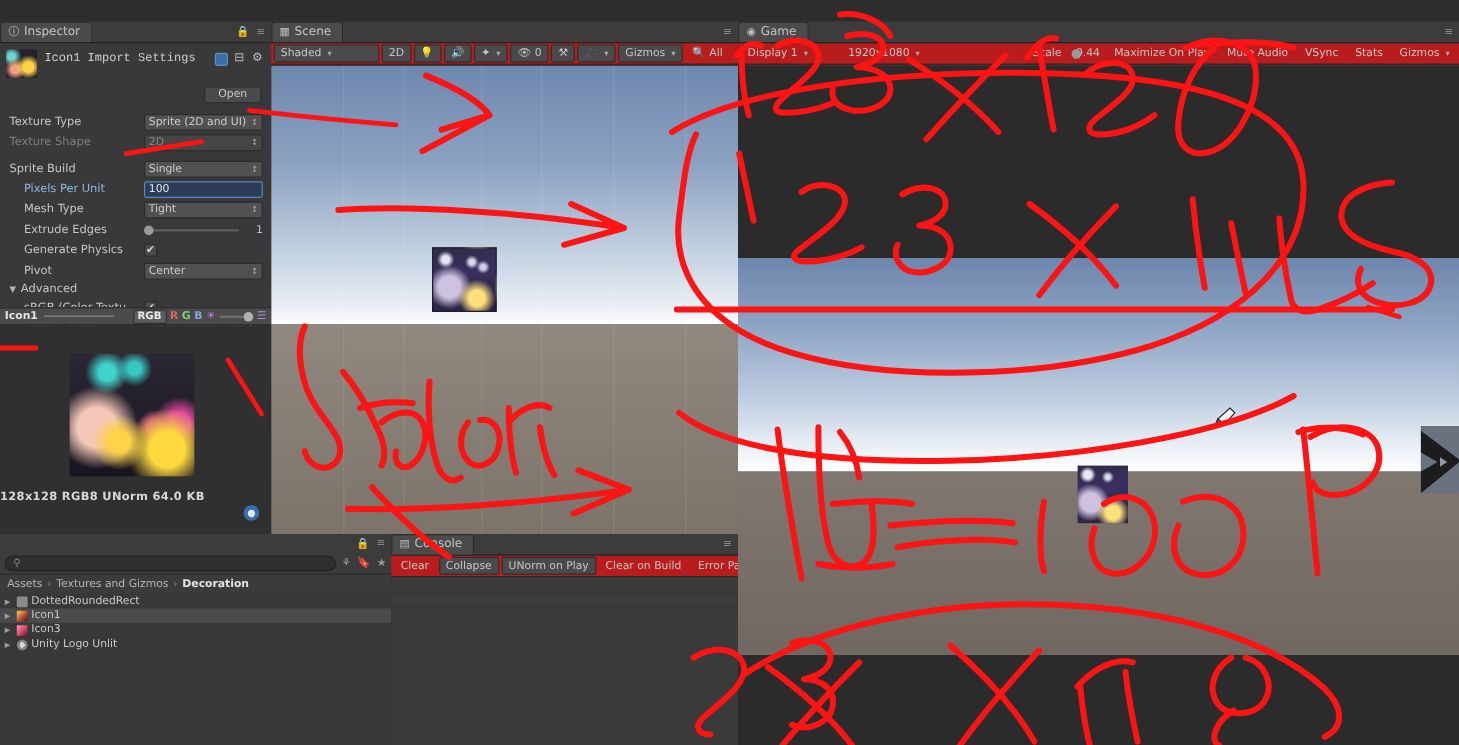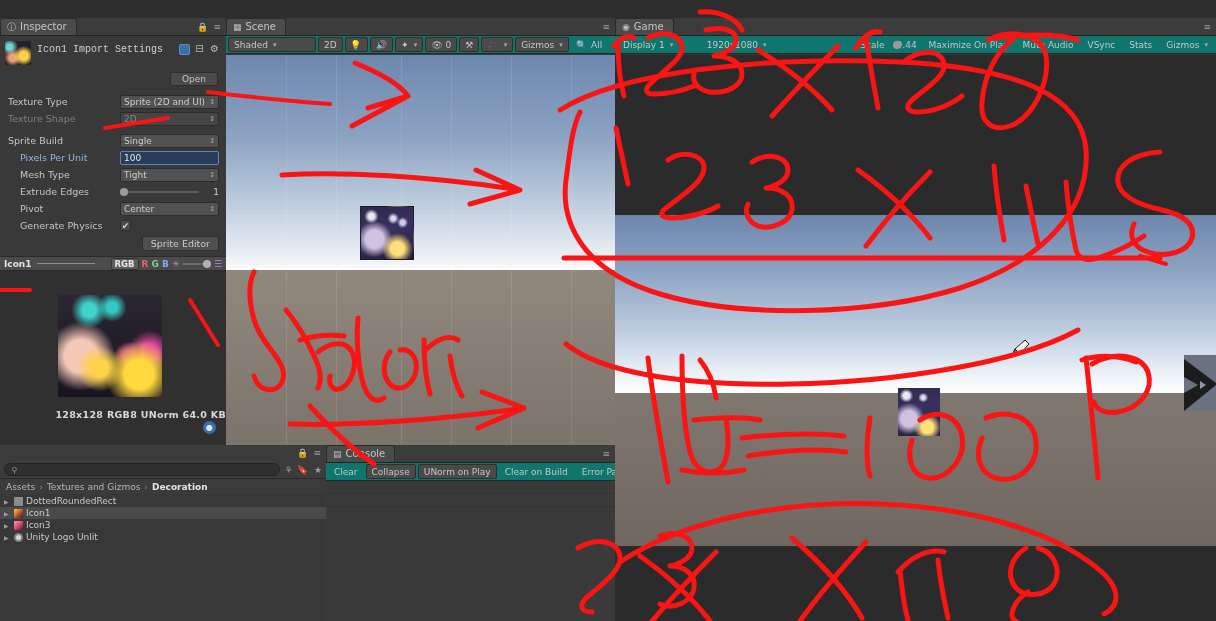--- a/index.html
+++ b/index.html
@@ -21,21 +21,21 @@
     height: 17px; padding: 0 9px 0 6px; display: flex; align-items: center; gap: 4px;
     background: #4b4b4b; color: #c4c4c4; font-size: 10px; line-height: 1;
     border-top-left-radius: 3px; border-top-right-radius: 3px;
     border: 1px solid #2b2b2b; border-bottom: none;
   }
   .tab .ticon { font-size: 9px; color: #bdbdbd; }
   .tabbar-right { margin-left: auto; display: flex; align-items: center; gap: 5px; padding-right: 5px; height: 17px; }
   .mini { font-size: 9px; color: #9a9a9a; }
 
   .toolrow {
-    height: 18px; background: #0f766e; display: flex; align-items: center;
+    height: 18px; background: #b91c1c; display: flex; align-items: center;
     gap: 2px; padding: 0 2px; border-bottom: 1px solid #272727;
     font-size: 9px; color: #c2c2c2; white-space: nowrap;
   }
   .tbtn {
     height: 15px; padding: 0 5px; display: flex; align-items: center; gap: 3px;
     background: #4a4a4a; border: 1px solid #2e2e2e; border-radius: 2px; color: #c6c6c6;
     font-size: 9px;
   }
   .tbtn.flat { background: transparent; border-color: transparent; }
   .tbtn.dropdown::after { content: "\25BE"; font-size: 7px; color: #aaa; margin-left: 2px; }
@@ -116,21 +116,21 @@
       radial-gradient(circle at 78% 78%, #ffd93e 0 13%, rgba(255,217,62,0) 30%),
       radial-gradient(circle at 40% 72%, #ffd24a 0 9%, rgba(255,210,74,0) 24%),
       radial-gradient(circle at 22% 60%, #f4c8b8 0 16%, rgba(244,200,184,0) 34%),
       radial-gradient(circle at 88% 56%, #e0489f 0 8%, rgba(224,72,159,0) 20%),
       radial-gradient(circle at 68% 60%, #c9438e 0 6%, rgba(201,67,142,0) 16%),
       radial-gradient(circle at 30% 15%, #3fd3cc 0 6%, rgba(63,211,204,0) 16%),
       radial-gradient(circle at 52% 12%, #36c8c2 0 5%, rgba(54,200,194,0) 14%),
       linear-gradient(180deg, #2b2733 0%, #211d29 48%, #191520 100%);
   }
   .preview-meta {
-    position: absolute; left: 0; right: 0; bottom: 26px; text-align: right;
+    position: absolute; left: 0; right: 0; bottom: 26px; text-align: left;
     font-size: 9.5px; color: #d8d8d8; font-weight: bold; letter-spacing: .3px;
   }
   .preview-dot {
     position: absolute; right: 10px; bottom: 12px; width: 13px; height: 13px; border-radius: 50%;
     background: #3b6ea8; color: #dfe9f5; font-size: 8px; line-height: 13px; text-align: center;
   }
   .assetbundle-row {
     position: absolute; left: 0; top: 428px; width: 226px; height: 17px;
     background: #393939; display: flex; align-items: center; padding: 0 4px; gap: 4px;
   }
@@ -279,31 +279,28 @@
       <div class="row">
         <span class="lbl ind">Extrude Edges</span>
         <span class="slider-ctl">
           <span class="slider-track">
             <span class="slider-knob"></span>
           </span>
           <span class="slider-num">1</span>
         </span>
       </div>
       <div class="row">
-        <span class="lbl ind">Pivot</span>
-        <span class="ctl">Center</span>
-      </div>
-      <div class="row">
         <span class="lbl ind">Generate Physics</span>
         <span style="flex:0 0 99px;display:flex">
           <span class="chk">✔</span>
         </span>
       </div>
-      <div class="btn-right">
-        <span class="sprite-editor-btn">Sprite Editor</span>
+      <div class="row">
+        <span class="lbl ind">Pivot</span>
+        <span class="ctl">Center</span>
       </div>
 
       <div class="foldout">
         <span class="arr">▼</span>
         <span>Advanced</span>
       </div>
       <div class="row">
         <span class="lbl ind">sRGB (Color Textu</span>
         <span style="flex:0 0 99px;display:flex">
           <span class="chk">✔</span>

